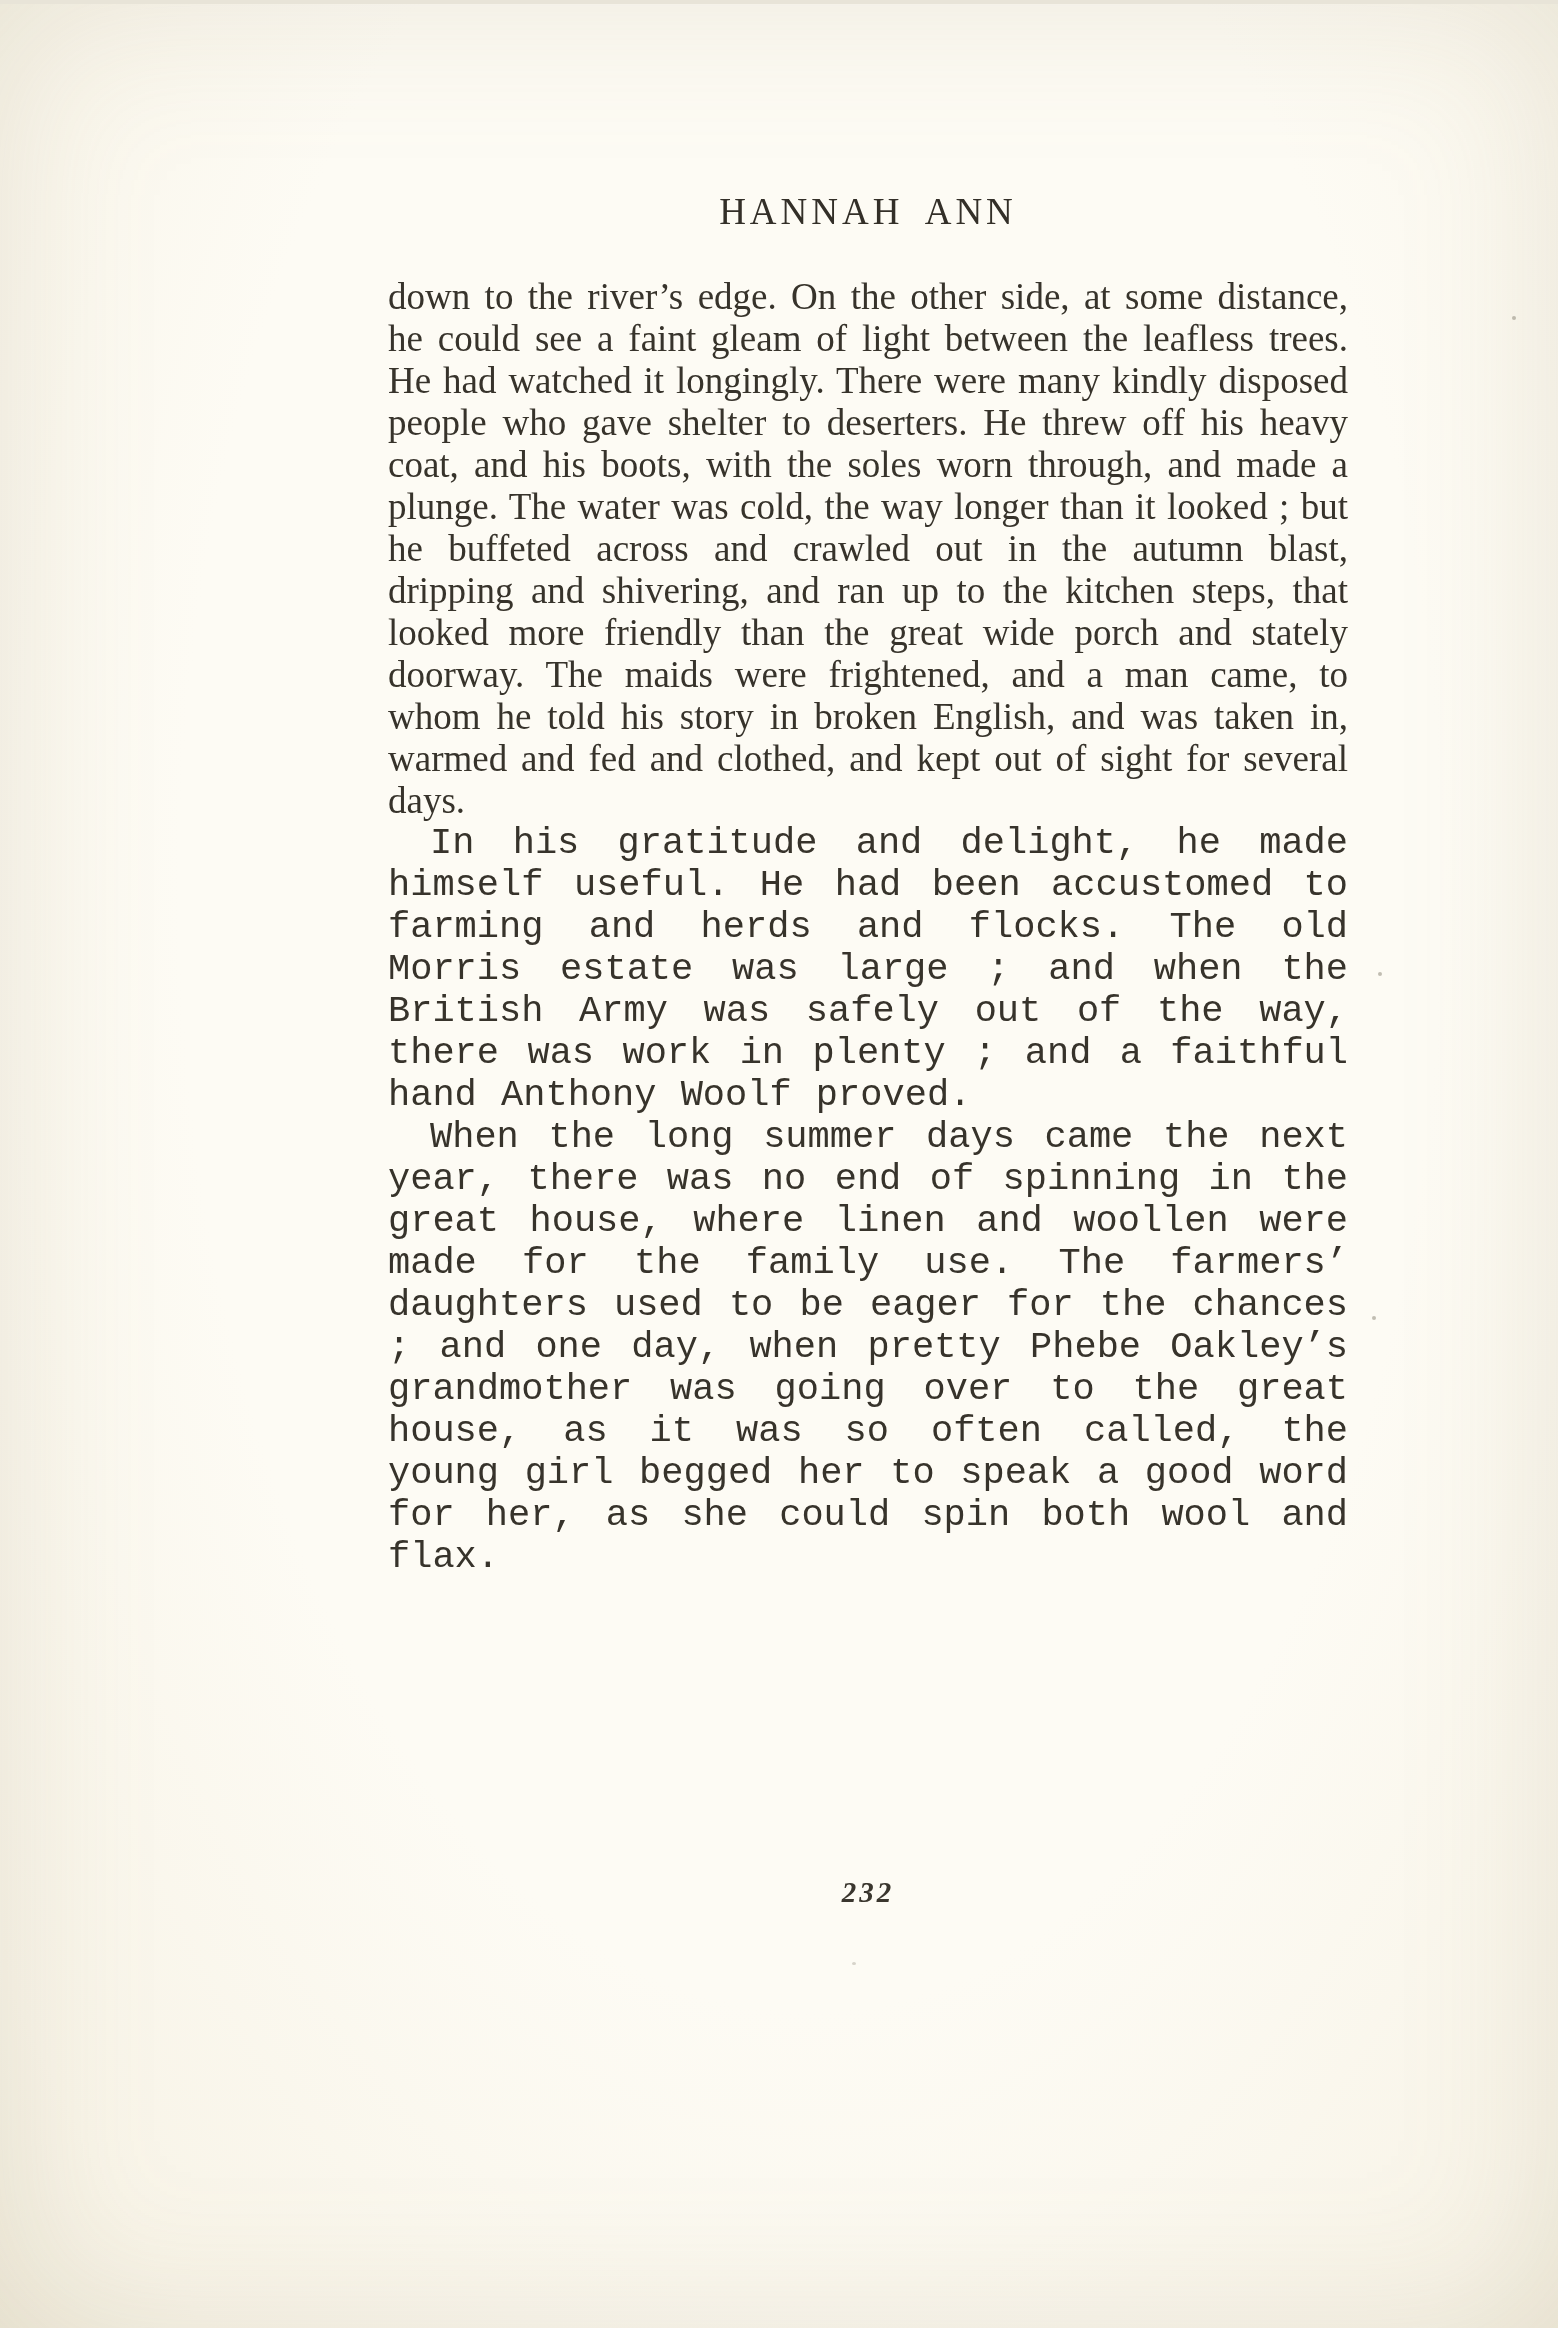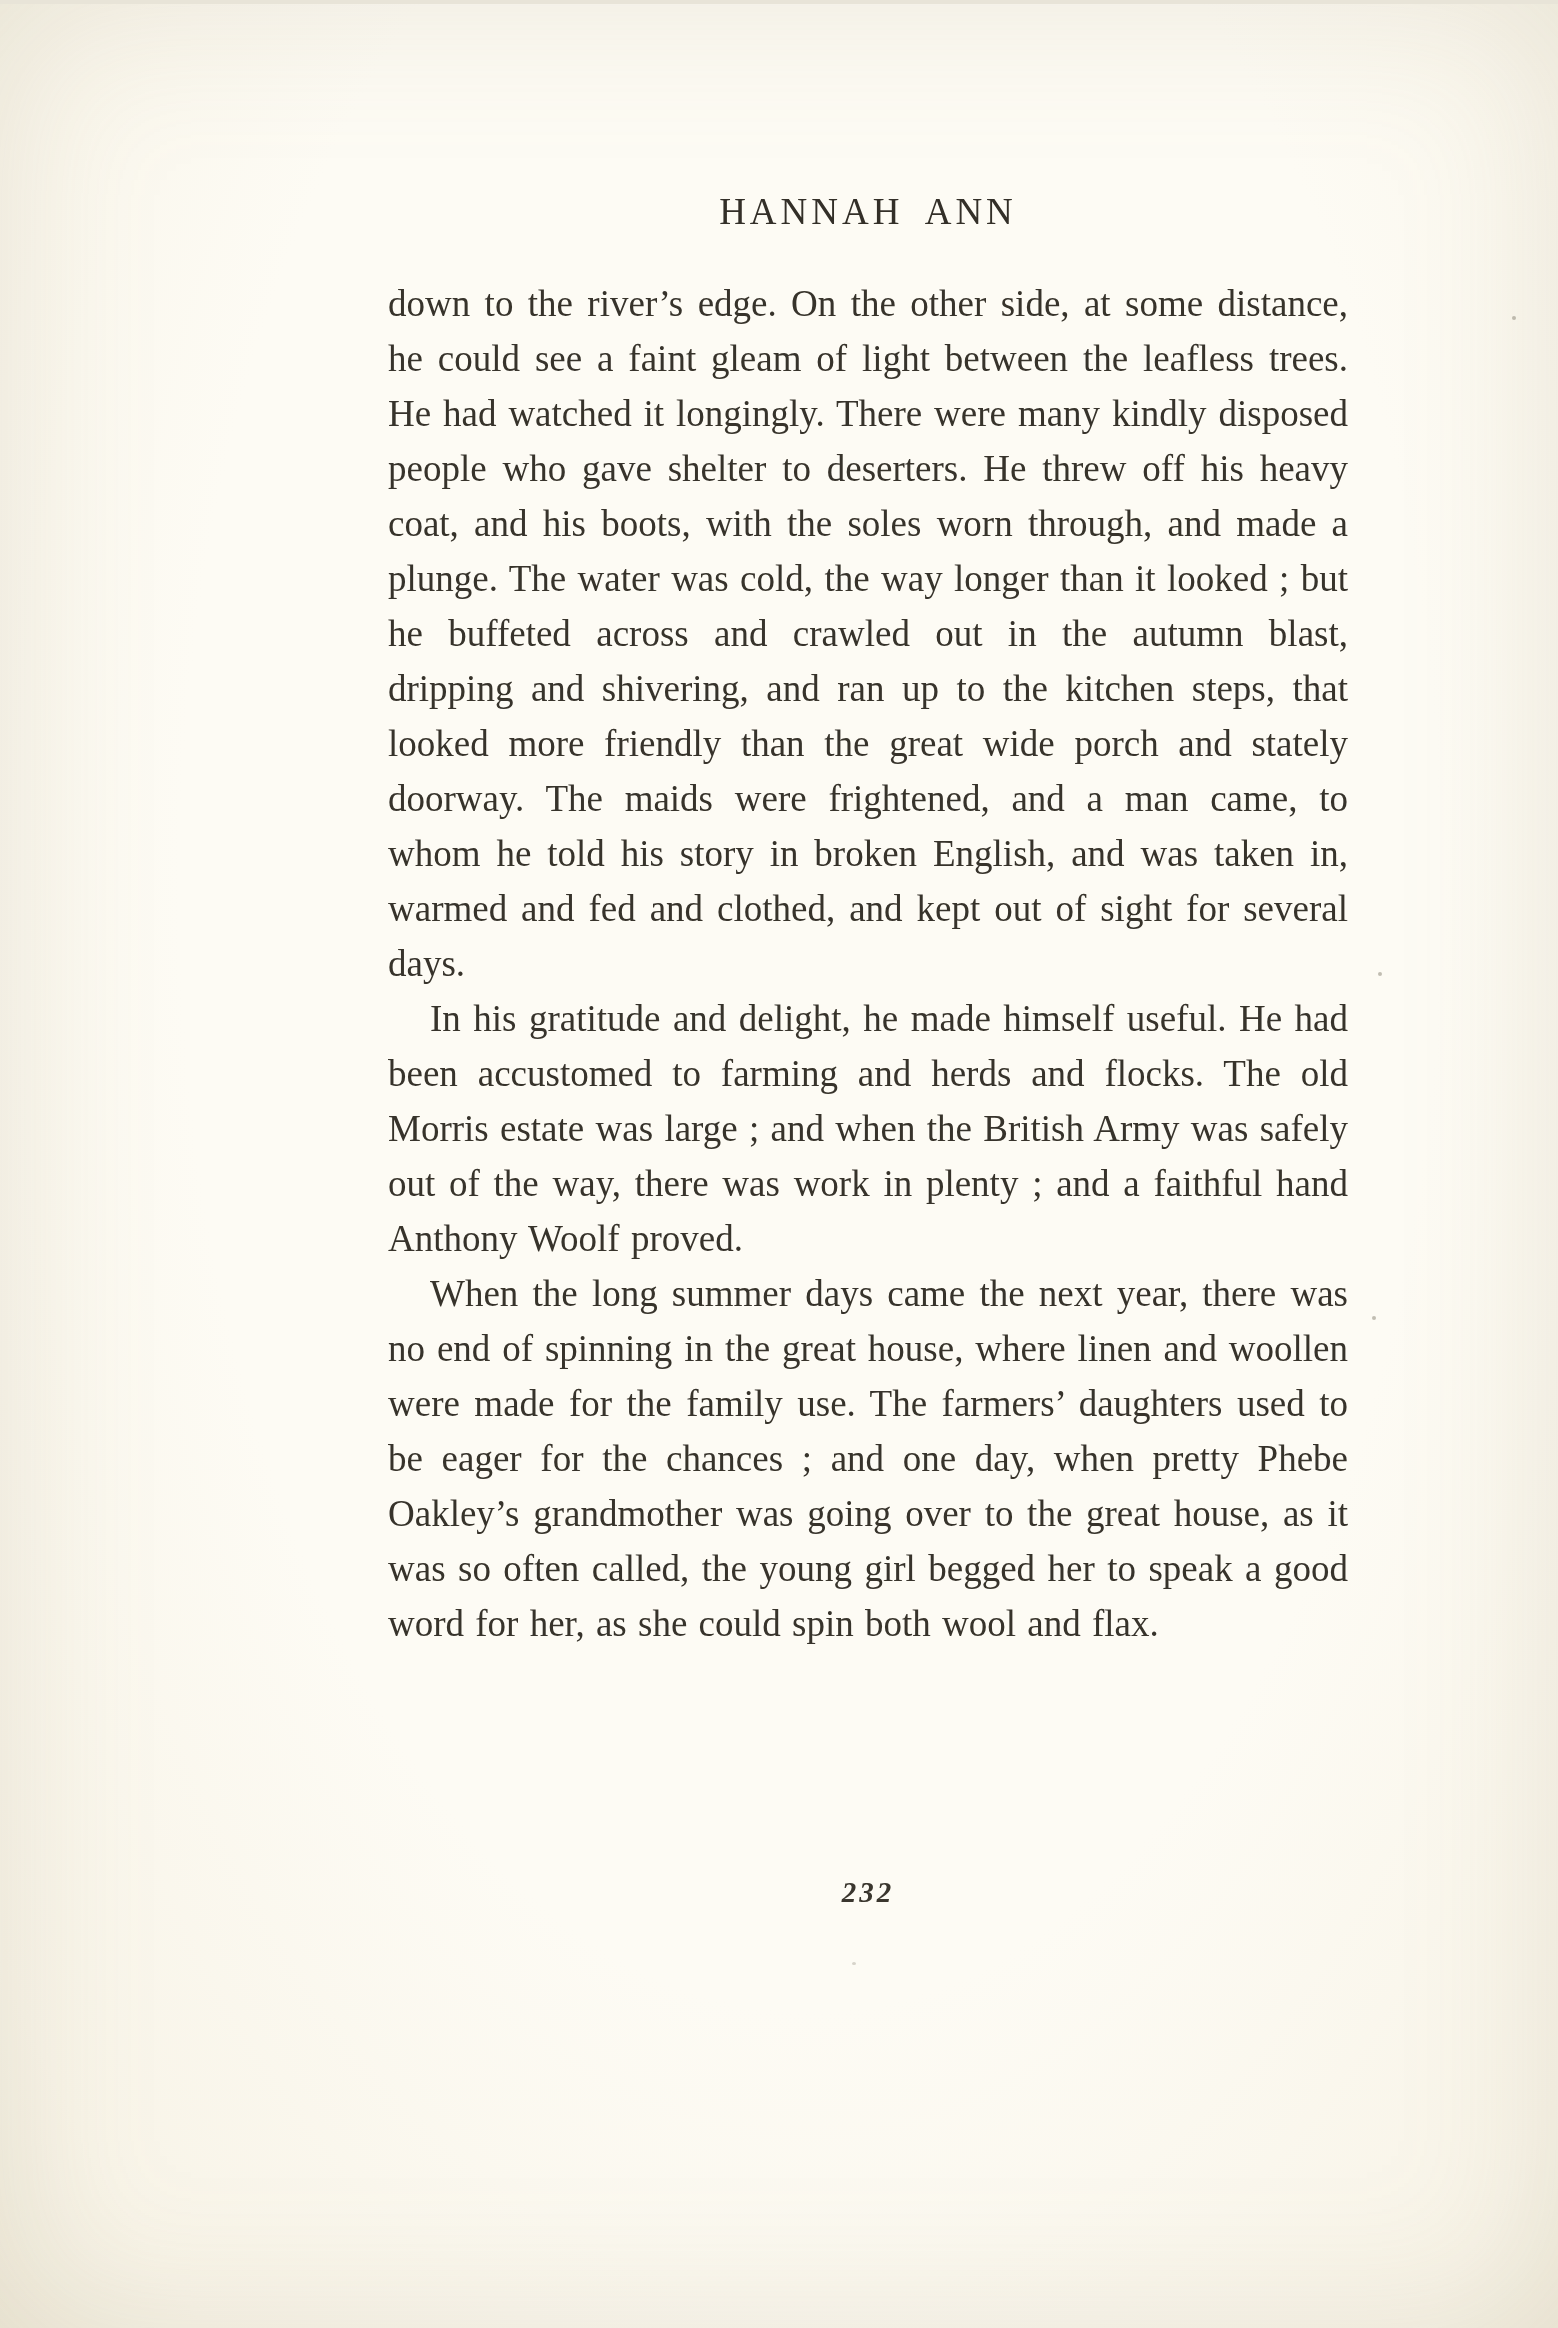--- a/index.html
+++ b/index.html
@@ -30,32 +30,33 @@
     letter-spacing: 4px;
     word-spacing: 10px;
     color: #332f28;
   }
   .text-block {
     position: absolute;
     top: 272px;
     left: 388px;
     width: 960px;
     font-size: 37px;
-    line-height: 55px;
+    line-height: 42px;
     text-align: justify;
     color: #37332b;
   }
   .para {
     margin: 0;
     padding: 0;
     word-spacing: 2px;
     text-rendering: optimizeLegibility;
   }
   .para.indent {
     text-indent: 42px;
+    font-family: Liberation Mono, monospace;
   }
   .page-number {
     position: absolute;
     top: 1872px;
     left: 388px;
     width: 960px;
     text-align: center;
     font-size: 29px;
     font-weight: bold;
     letter-spacing: 3px;

